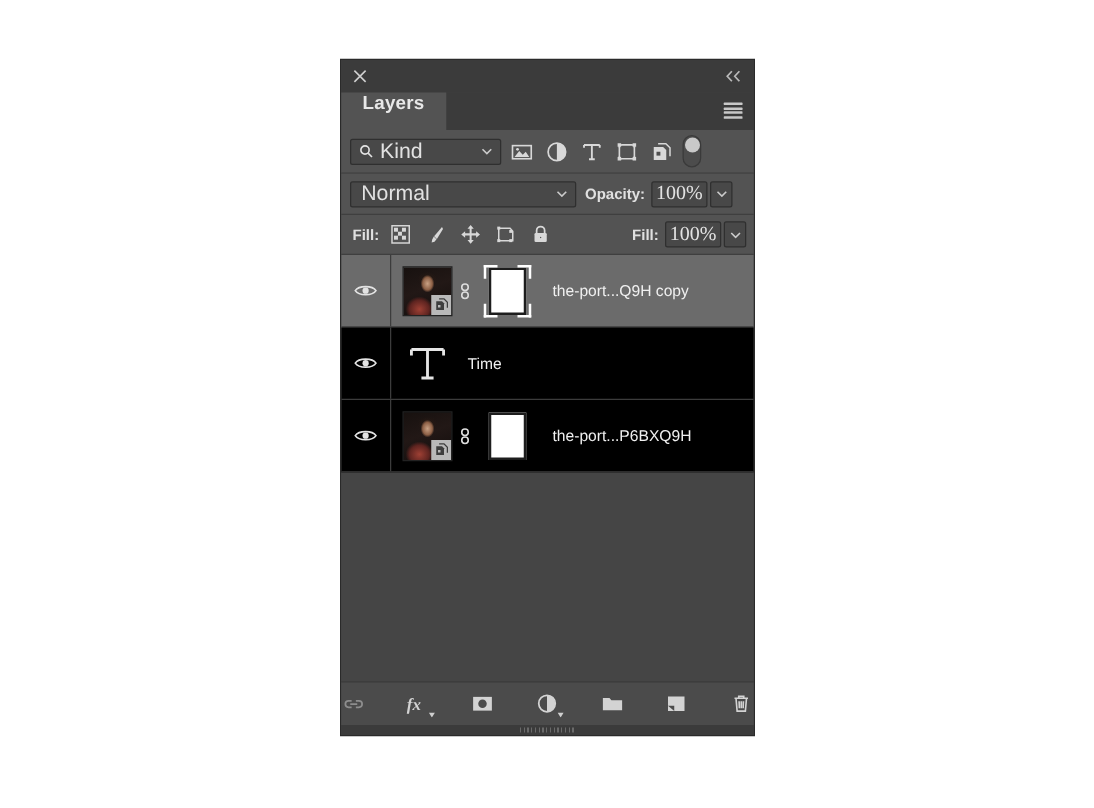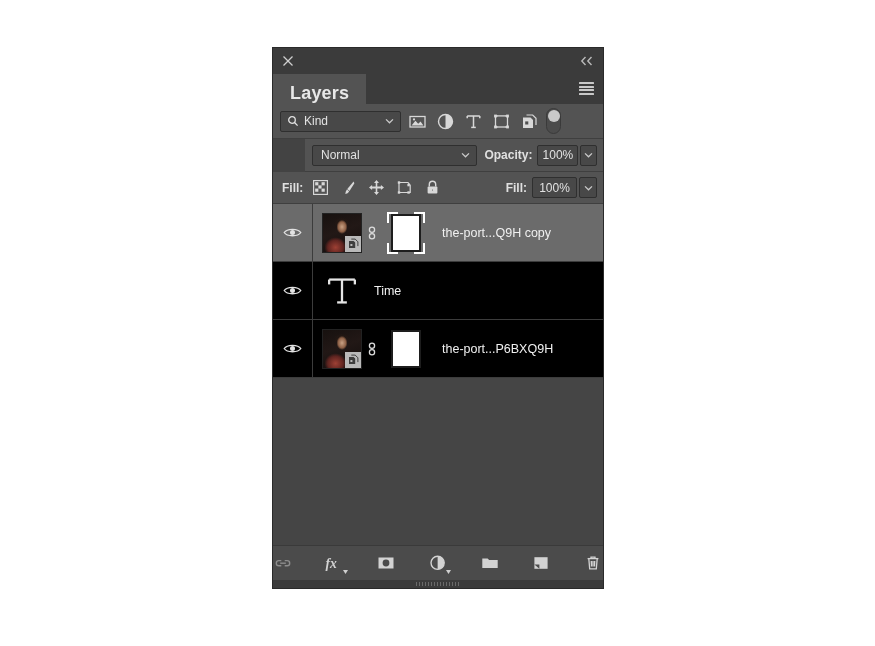--- a/index.html
+++ b/index.html
@@ -56,22 +56,22 @@
     height: 30px;
     background: #3b3b3b;
     display: flex;
     align-items: stretch;
     position: relative;
     flex: 0 0 auto;
   }
   .tab {
     padding: 0 17px;
     display: flex;
-    align-items: flex-end;
-    font-size: 18px;
+    align-items: flex-start;
+    font-size: 15px;
     font-weight: bold;
     color: #e8e8e8;
     background: #535353;
     letter-spacing: 0.2px;
   }
   .tab.active {
     background: #535353;
   }
   .menu-icon {
     position: absolute;
@@ -92,33 +92,33 @@
 
   
   .ctrlrow {
     display: flex;
     align-items: center;
     background: #535353;
     border-bottom: 1px solid #3f3f3f;
     flex: 0 0 auto;
   }
   .row-filter { height: 34px; padding: 0 6px 0 7px; }
-  .row-blend  { height: 32px; padding: 0 6px 0 7px; margin-left: 32px; }
+  .row-blend  { height: 32px; padding: 0 6px 0 7px; }
   .row-lock   { height: 31px; padding: 0 6px 0 9px; }
 
   
   .field {
     background: #484848;
     border: 1px solid #2f2f2f;
     border-radius: 2px;
     height: 21px;
     display: flex;
     align-items: center;
     color: #e2e2e2;
-    font-size: 12px;
+    font-size: 17px;
     box-sizing: border-box;
   }
   .kind-select {
     width: 121px;
     padding-left: 6px;
     position: relative;
     justify-content: flex-start;
   }
   .kind-select .label { margin-left: 5px; }
   .blend-select {
@@ -131,21 +131,22 @@
     right: 6px;
     top: 50%;
     transform: translateY(-50%);
     width: 9px;
     height: 6px;
     color: #cacaca;
   }
   .num-field {
     width: 45px;
     justify-content: center;
-    font-size: 12px;
+    font-size: 16px;
+    font-family: Liberation Serif, serif;
   }
   .num-stepper {
     width: 18px;
     justify-content: center;
     margin-left: 2px;
   }
   .static-label {
     color: #e0e0e0;
     font-size: 12px;
     font-weight: bold;

